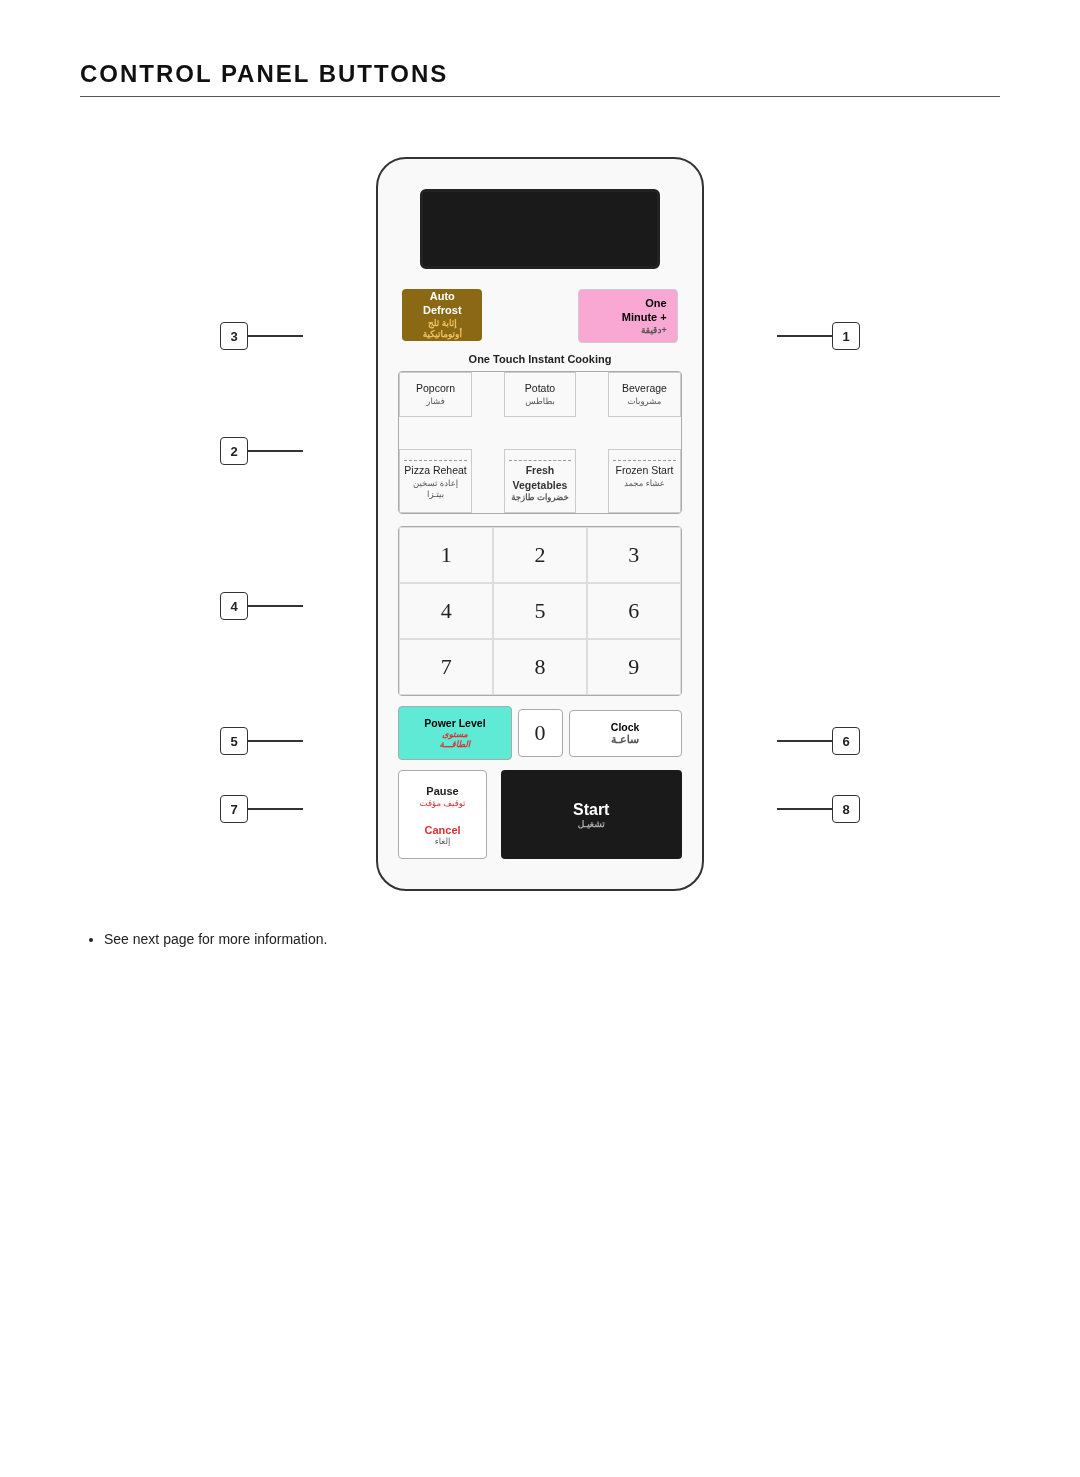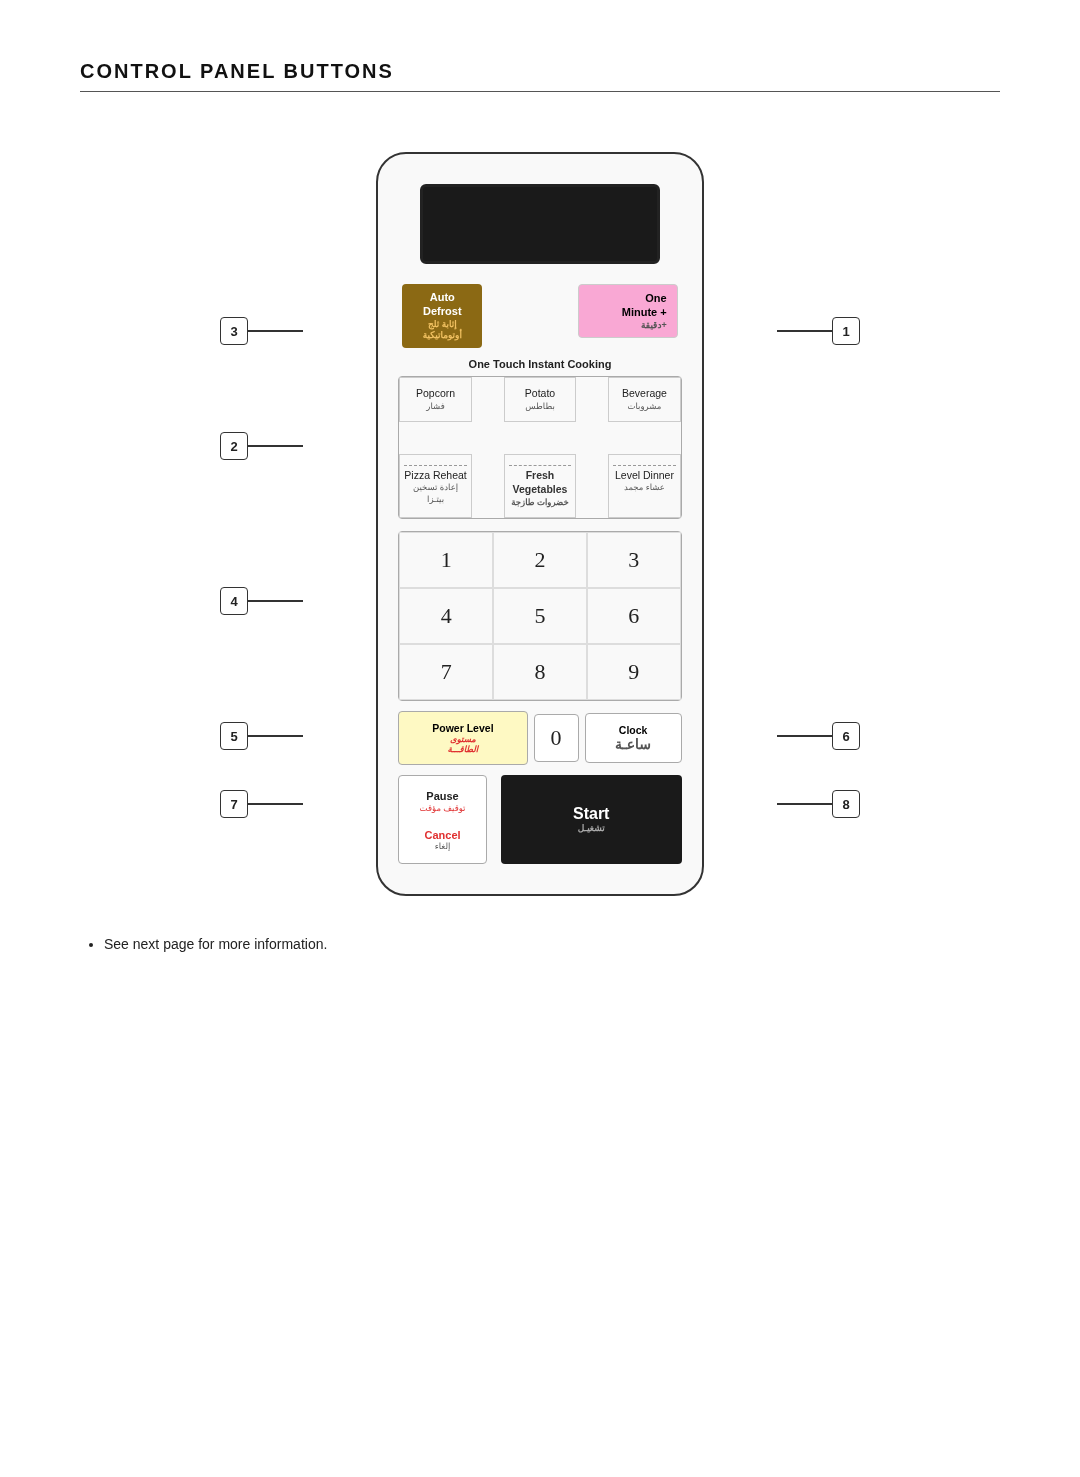--- a/index.html
+++ b/index.html
@@ -11,21 +11,21 @@
       position: relative;
       overflow-x: hidden;
     }
 
     .page-container {
       padding: 60px 80px 60px 80px;
     }
 
     
     .page-title {
-      font-size: 20px;
+      font-size: 24px;
       font-weight: bold;
       letter-spacing: 2px;
       color: #111;
       border-bottom: 1.5px solid #555;
       padding-bottom: 8px;
       margin-bottom: 50px;
     }
 
     
     .diagram-area {
@@ -61,21 +61,21 @@
       align-items: flex-start;
       margin-bottom: 10px;
       padding: 0 4px;
     }
 
     .btn-auto-defrost {
       background: #8B6914;
       color: white;
       border: none;
       border-radius: 4px;
-      padding: 6px 10px;
+      padding: 0 10px;
       font-size: 11px;
       font-weight: bold;
       text-align: center;
       line-height: 1.3;
       min-width: 80px;
     }
     .btn-auto-defrost .arabic {
       color: #f0c060;
       font-size: 9px;
       display: block;
@@ -162,24 +162,24 @@
     
     .bottom-row {
       display: flex;
       justify-content: space-between;
       align-items: center;
       margin-bottom: 10px;
       gap: 6px;
     }
 
     .btn-power-level {
-      background: #fef9c3;
-      border: 1.5px solid #aaa;
-      border-radius: 4px;
-      padding: 10px 24px;
+      background: #5eead4;
+      border: 1.5px solid #aaa;
+      border-radius: 4px;
+      padding: 10px 8px;
       font-size: 10.5px;
       font-weight: bold;
       text-align: center;
       flex: 1;
     }
     .btn-power-level .arabic {
       color: #e03030;
       font-size: 8.5px;
       display: block;
       font-style: italic;
@@ -201,21 +201,21 @@
       border: 1.5px solid #aaa;
       border-radius: 4px;
       padding: 10px 8px;
       font-size: 10.5px;
       font-weight: bold;
       text-align: center;
       flex: 1;
     }
     .btn-clock .arabic {
       color: #555;
-      font-size: 14px;
+      font-size: 11px;
       display: block;
     }
 
     
     .action-row {
       display: flex;
       gap: 14px;
       align-items: stretch;
     }
 
@@ -405,21 +405,21 @@
             </div>
           </div>
           <div class="quick-cook-cell fresh-veg">
             <div class="dotted-border">
               <span>Fresh<br>Vegetables</span>
               <span class="arabic">خضروات طازجة</span>
             </div>
           </div>
           <div class="quick-cook-cell">
             <div class="dotted-border">
-              <span>Level Dinner</span>
+              <span>Frozen Start</span>
               <span class="arabic">عشاء مجمد</span>
             </div>
           </div>
         </div>
 
         <div class="number-pad">
           <div class="num-key">1</div>
           <div class="num-key">2</div>
           <div class="num-key">3</div>
           <div class="num-key">4</div>

